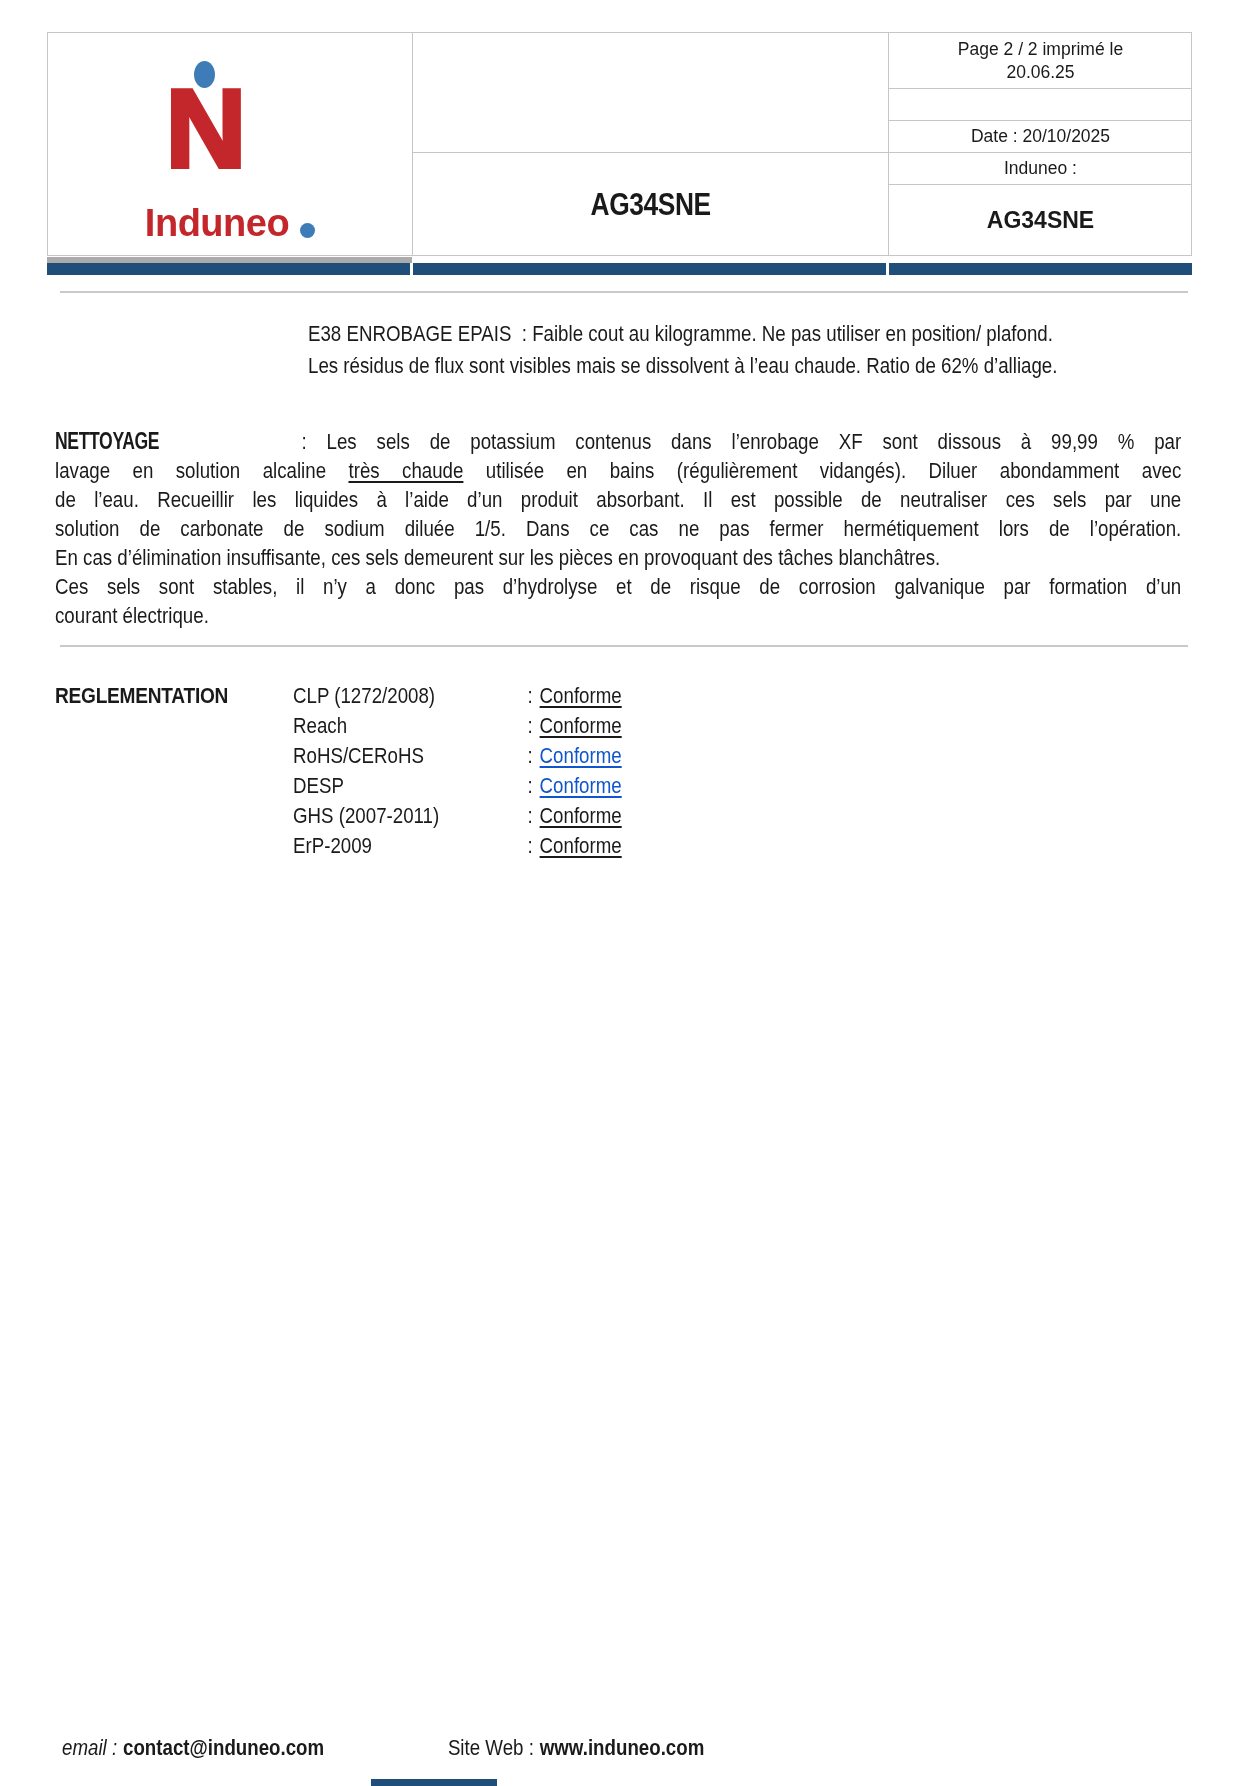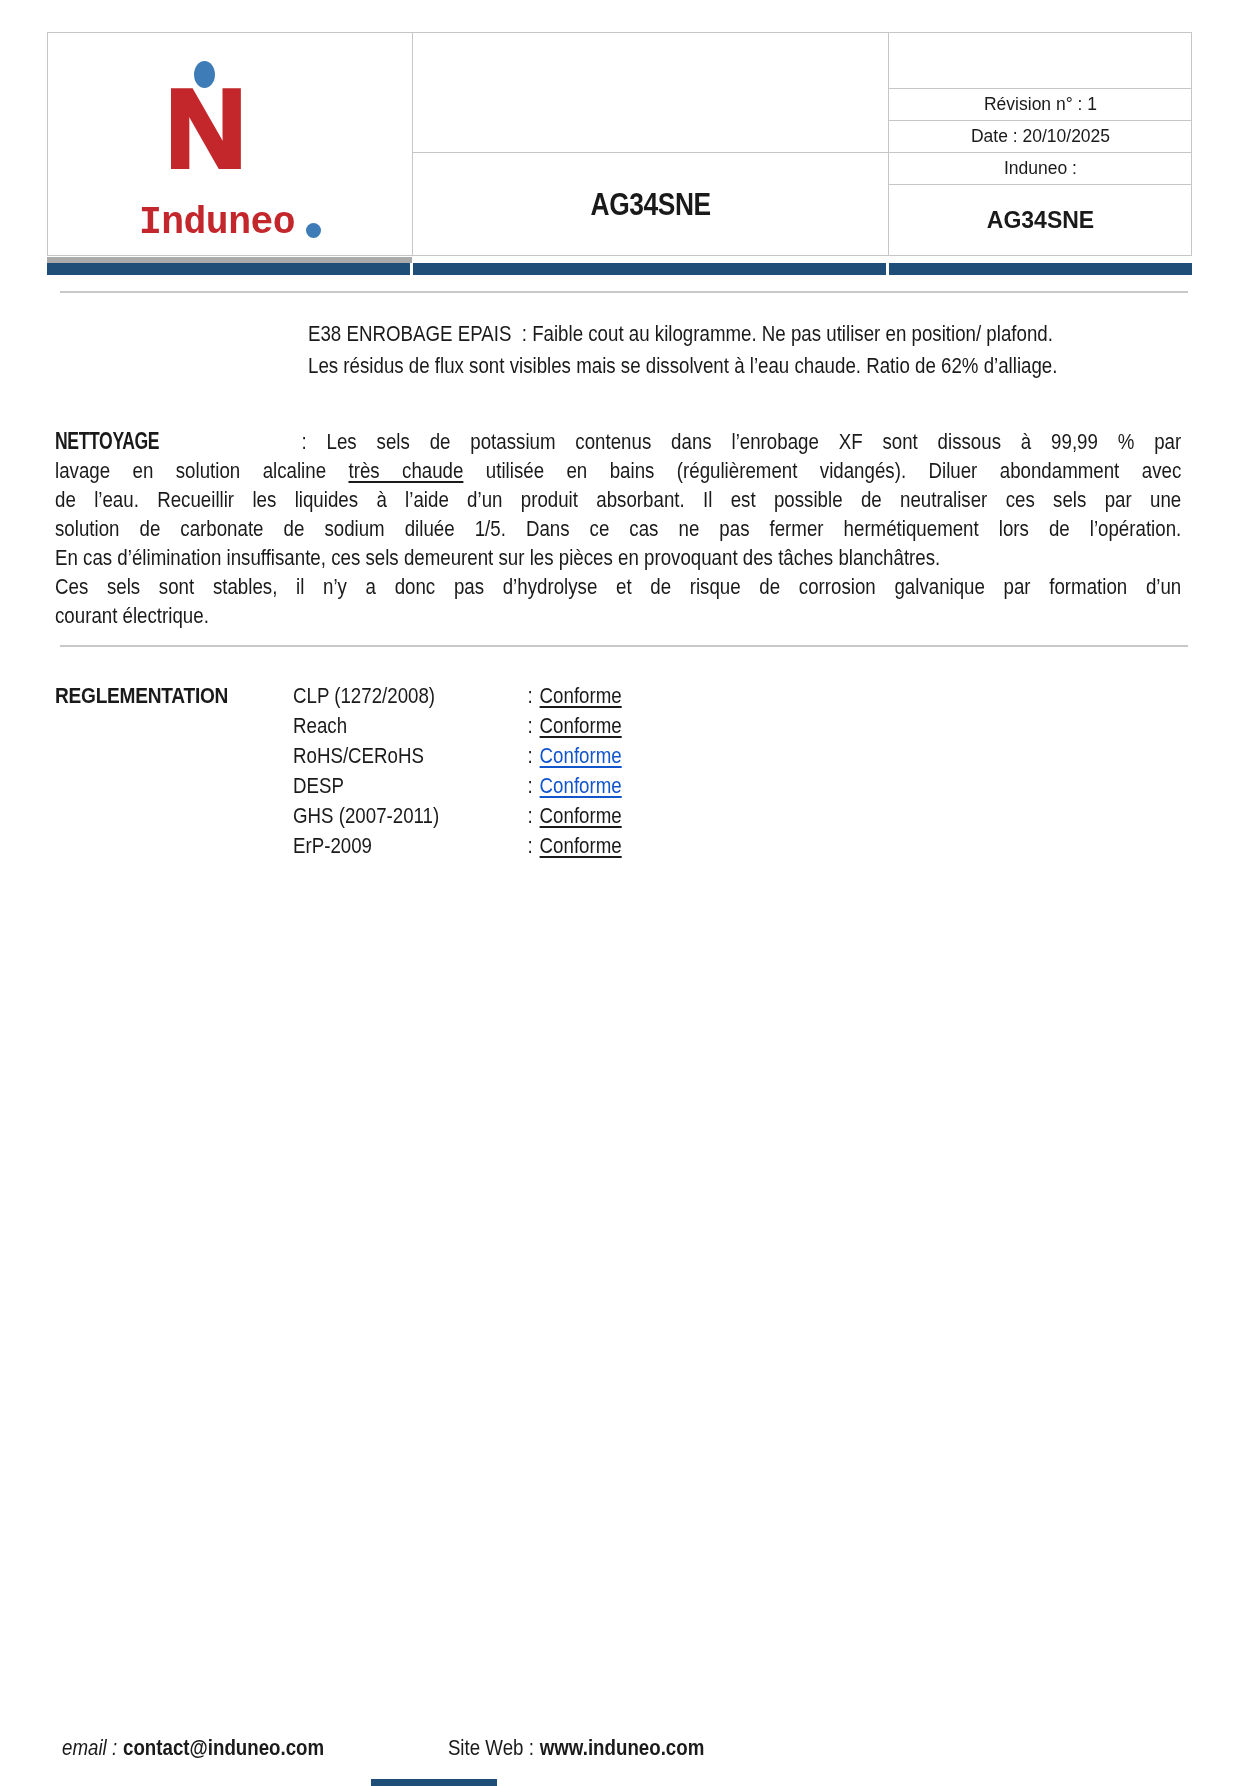--- a/index.html
+++ b/index.html
@@ -34,21 +34,21 @@
   .product-cell{left:364px;top:119px;width:477px;height:105px;}
   .product-main{display:block;font-weight:bold;font-size:31px;letter-spacing:-0.5px;transform:scaleX(0.85);}
   .meta-cell{left:840px;width:305px;font-size:17.5px;line-height:23px;}
   .mc1{top:0;height:55px;} .mc2{top:55px;height:32px;} .mc3{top:87px;height:32px;}
   .mc4{top:119px;height:32px;} .mc5{top:151px;height:73px;}
   .meta-product{font-weight:bold;font-size:23px;}
   
   .logo-cell{position:absolute;left:0;top:0;width:364px;height:224px;}
   .logo-dot-top{position:absolute;left:146px;top:28px;width:21px;height:27px;border-radius:50%;background:var(--dot-blue);}
   .logo-n{position:absolute;left:83px;top:40px;width:150px;text-align:center;font-size:112px;line-height:112px;font-weight:bold;color:var(--logo-red);-webkit-text-stroke:4px var(--logo-red);}
-  .logo-brand-row{position:absolute;left:0;top:168px;width:364px;display:flex;align-items:center;justify-content:center;gap:11px;font-family:Liberation Mono, monospace;}
+  .logo-brand-row{position:absolute;left:0;top:168px;width:364px;display:flex;align-items:center;justify-content:center;gap:11px;}
   .logo-brand{font-size:38px;line-height:44px;font-weight:bold;color:var(--logo-red);letter-spacing:-0.5px;}
   .logo-dot-end{width:15px;height:15px;border-radius:50%;background:var(--dot-blue);margin-top:14px;}
   
   .gray-strip{position:absolute;left:47px;top:257px;width:365px;height:6px;background:var(--strip-gray);}
   .blue-bar{position:absolute;left:47px;top:263px;width:1145px;height:12px;background:var(--accent-blue);}
   .bar-gap{position:absolute;top:0;bottom:0;width:3px;background:#fff;}
   .bg1{left:363px;} .bg2{left:839px;}
   .rule{position:absolute;left:60px;width:1128px;height:2px;background:var(--rule-gray);}
   .rule1{top:291px;} .rule2{top:645px;}
   .mini-blue-bar{position:absolute;left:371px;top:1779px;width:126px;height:7px;background:var(--accent-blue);}
@@ -95,22 +95,23 @@
       <div class="logo-brand-row">
         <span class="logo-brand">Induneo</span>
         <span class="logo-dot-end"></span>
       </div>
     </div>
 
     <div class="cell product-cell">
       <span class="product-main">AG34SNE</span>
     </div>
 
-    <div class="cell meta-cell mc2">
-      <span>Révision n° : 1</span>
+    <div class="cell meta-cell mc1">
+      <span>Page 2 / 2 imprimé le</span>
+      <span>20.06.25</span>
     </div>
     <div class="cell meta-cell mc3">
       <span>Date : 20/10/2025</span>
     </div>
     <div class="cell meta-cell mc4">
       <span>Induneo :</span>
     </div>
     <div class="cell meta-cell mc5">
       <span class="meta-product">AG34SNE</span>
     </div>

